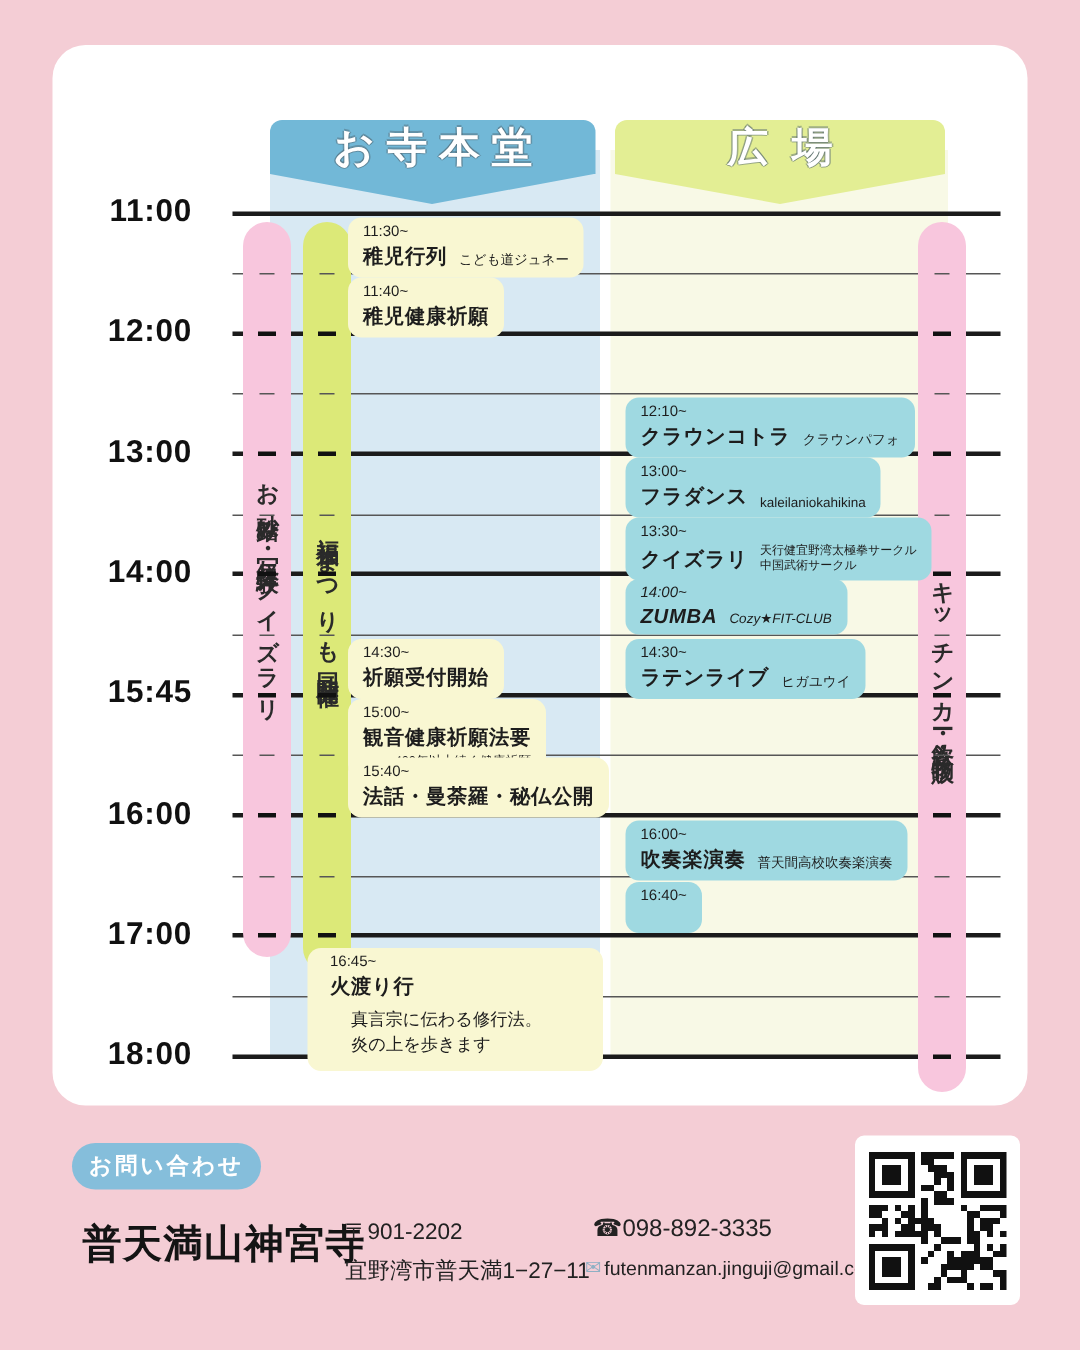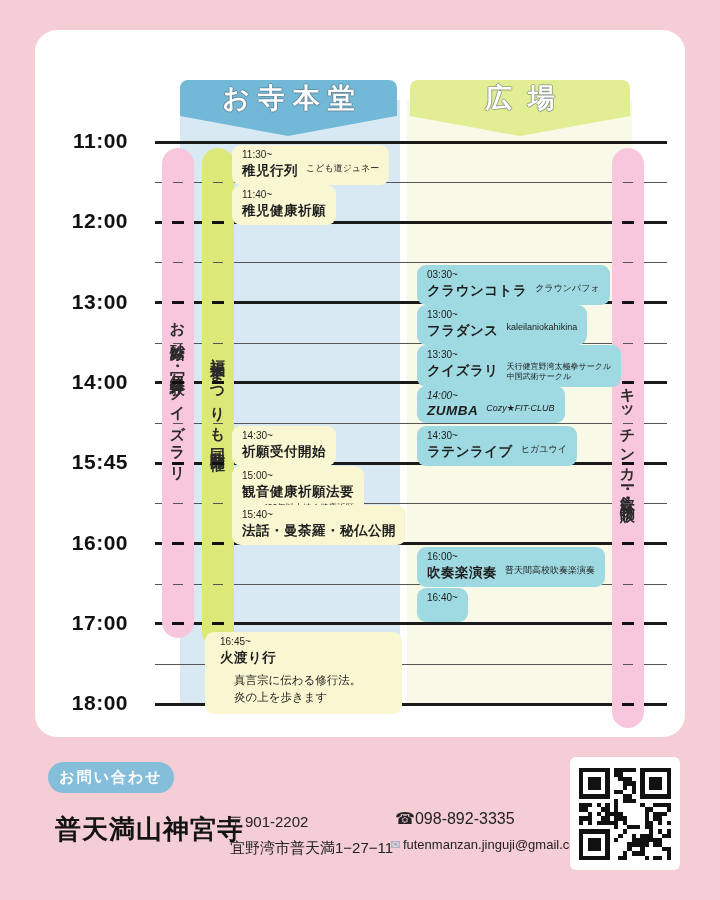--- a/index.html
+++ b/index.html
@@ -34,21 +34,21 @@
   .vbar-green{background:#dce978;}
   .vbar-label{writing-mode:vertical-rl;font-size:15px;font-weight:bold;color:#2a2a2a;letter-spacing:3px;line-height:1;}
   .bar-dash{position:absolute;background:#111;z-index:4;}
   .bar-dash-half{position:absolute;background:#565656;z-index:4;}
 
   
   .event{position:absolute;z-index:5;border-radius:9px;padding:3px 10px 5px 10px;width:max-content;min-height:26px;color:#1d1d1d;}
   .event-temple{background:#f9f7d2;}
   .event-plaza{background:#9fd9e1;}
   .ev-time{font-size:10px;line-height:1.35;}
-  .ev-main{display:flex;align-items:flex-start;gap:8px;white-space:nowrap;}
+  .ev-main{display:flex;align-items:flex-end;gap:8px;white-space:nowrap;}
   .ev-title{font-size:13.5px;font-weight:bold;letter-spacing:0.5px;}
   .ev-note{font-size:9px;}
   .ev-note-lines{font-size:8px;line-height:1.3;}
   .ev-sub{font-size:8.5px;text-align:right;margin-top:1px;}
   .ev-desc{font-size:11.5px;line-height:1.55;margin:5px 0 2px 14px;}
 
   
   .contact-pill{position:absolute;left:48px;top:762px;width:126px;height:31px;background:#85bedb;border-radius:17px;
     display:flex;align-items:center;justify-content:center;color:#fff;font-weight:bold;font-size:15px;letter-spacing:2px;}
   .temple-name{position:absolute;left:55px;top:812px;font-size:26px;font-weight:bold;color:#141414;letter-spacing:1px;}
@@ -166,21 +166,21 @@
         <div class="ev-time">16:45~</div>
         <div class="ev-main">
           <span class="ev-title">火渡り行</span>
         </div>
         <div class="ev-desc">
           <div>真言宗に伝わる修行法。</div>
           <div>炎の上を歩きます</div>
         </div>
       </div>
       <div class="event event-plaza" style="left: 417px; top: 265px;">
-        <div class="ev-time">03:30~</div>
+        <div class="ev-time">12:10~</div>
         <div class="ev-main">
           <span class="ev-title">クラウンコトラ</span>
           <span class="ev-note">クラウンパフォ</span>
         </div>
       </div>
       <div class="event event-plaza" style="left: 417px; top: 305px;">
         <div class="ev-time">13:00~</div>
         <div class="ev-main">
           <span class="ev-title">フラダンス</span>
           <span class="ev-note">kaleilaniokahikina</span>

